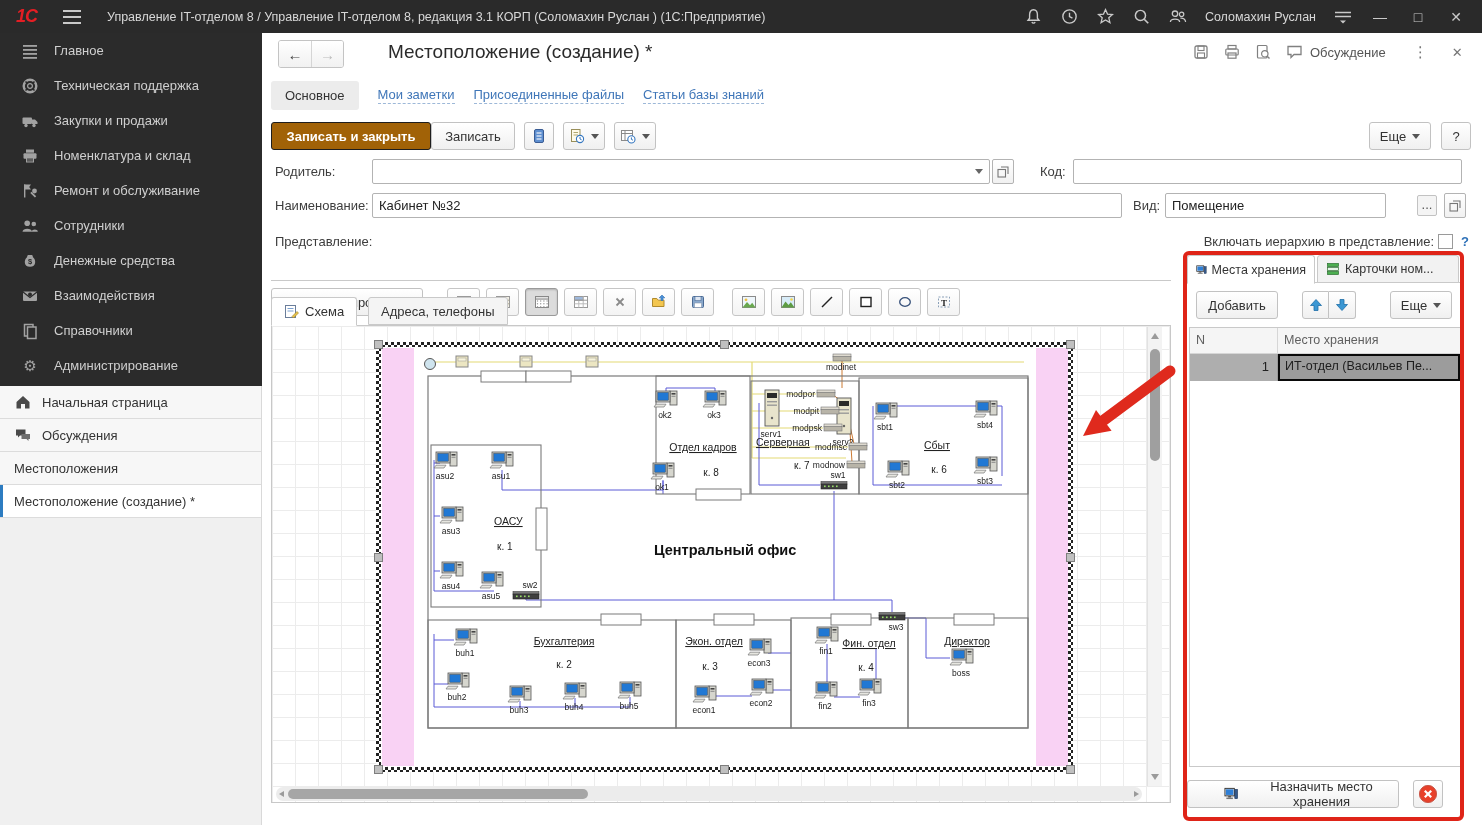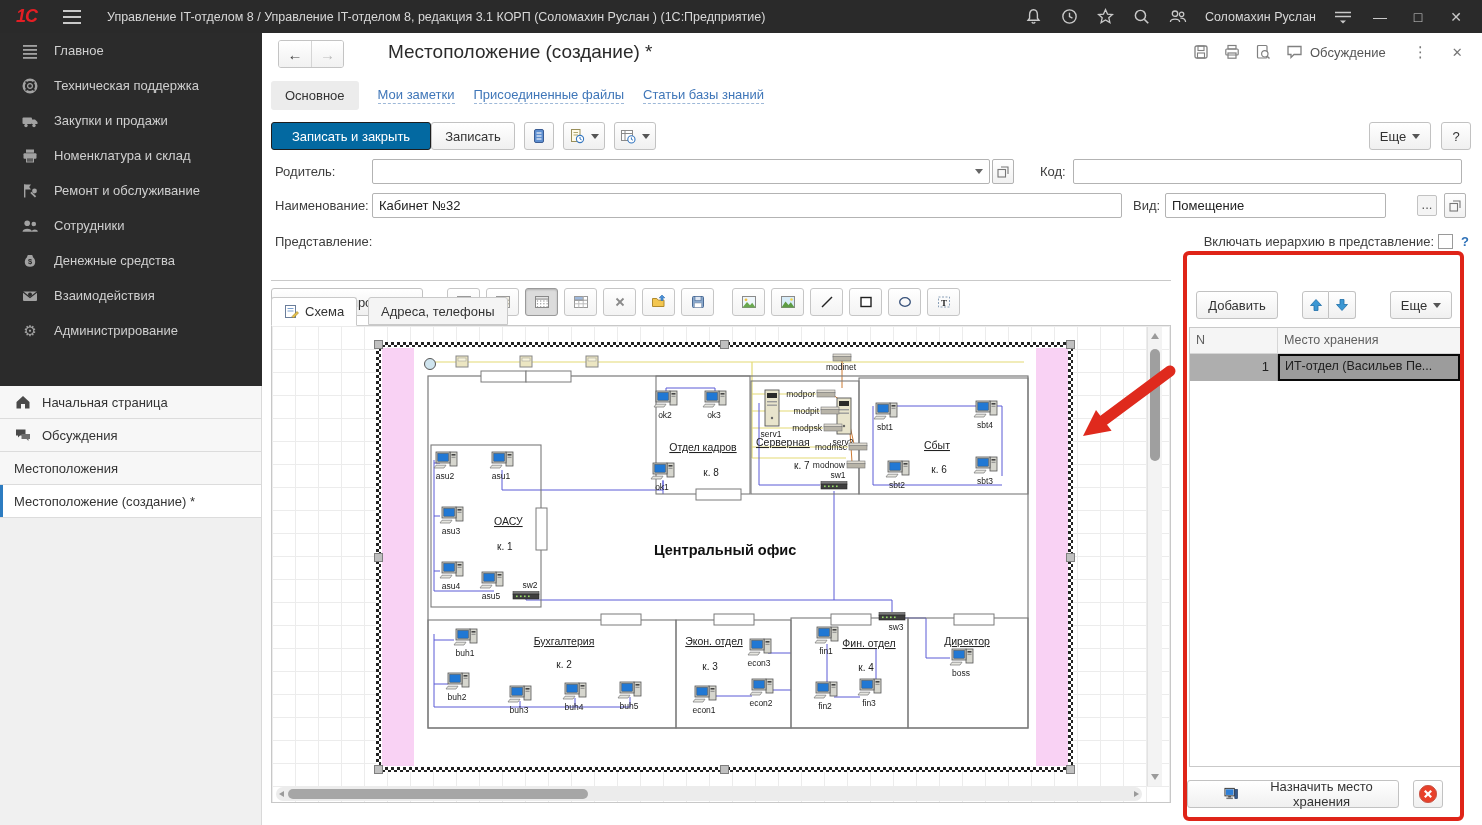--- a/index.html
+++ b/index.html
@@ -35,21 +35,21 @@
   .doc-title{position:absolute;left:126px;top:8px;font-size:19px;color:#2b2b2b;}
   .hdr-icons{position:absolute;top:10px;left:930px;display:flex;align-items:center;gap:13px;}
   .hic{display:flex;align-items:center;gap:6px;color:#555;cursor:pointer;text-align:center;}
   .dots{font-size:15px;color:#777;letter-spacing:1px;}
 
   .nav-tabs{position:absolute;left:9px;top:47px;display:flex;align-items:center;gap:19px;height:30px;text-align:right;}
   .ntab{padding:7px 14px;background:#ececec;border-radius:3px;color:#333;cursor:pointer;}
   .nlink{color:#3f76b8;border-bottom:1px dashed #9db8d8;cursor:pointer;padding-bottom:1px;}
 
   .btn{height:28px;border:1px solid #c2c2c2;border-radius:3px;background:linear-gradient(#ffffff,#f0f0f0);font-size:13px;color:#333;display:inline-flex;align-items:center;justify-content:center;cursor:pointer;font-family:inherit;}
-  .btn.dark{background:#0369a1;color:#fff;border-color:#1e1e1e;font-weight:normal;}
+  .btn.dark{background:#a16207;color:#fff;border-color:#1e1e1e;font-weight:bold;}
   .actbar{position:absolute;left:9px;top:88px;height:30px;display:flex;align-items:center;}
   .caret{width:0;height:0;border-left:4px solid transparent;border-right:4px solid transparent;border-top:5px solid #555;margin-left:6px;}
 
   .frow{position:absolute;left:0;width:1220px;height:26px;}
   .flabel{position:absolute;line-height:26px;color:#3d3d3d;}
   .finput{position:absolute;height:25px;border:1px solid #b3b3b3;border-radius:2px;font-size:13px;padding:0 6px;font-family:inherit;color:#222;background:#fff;}
   .combo-arrow{position:absolute;width:18px;height:23px;top:1px;display:flex;align-items:center;justify-content:center;cursor:pointer;}
   .combo-arrow i{width:0;height:0;border-left:4px solid transparent;border-right:4px solid transparent;border-top:5px solid #666;}
   .openbtn{position:absolute;width:22px;height:25px;border:1px solid #b3b3b3;border-radius:2px;background:linear-gradient(#fff,#f1f1f1);display:flex;align-items:center;justify-content:center;cursor:pointer;}
   .dotsbtn{position:absolute;width:20px;height:21px;top:2px;border:1px solid #c2c2c2;border-radius:2px;background:#f4f4f4;text-align:center;line-height:17px;color:#555;cursor:pointer;}
@@ -254,20 +254,29 @@
     </div>
     <div class="sd-item">
       <span class="ic">
         <svg width="18" height="18" viewBox="0 0 18 18">
           <rect x="2" y="4.5" width="14" height="9.5" rx="1" fill="#a2a2a2"></rect>
           <path d="M2 5 L9 10.5 L16 5" fill="none" stroke="#2b2b2b" stroke-width="1.2"></path>
           <circle cx="9" cy="7.6" r="2" fill="#2b2b2b"></circle>
         </svg>
       </span>
       <span>Взаимодействия</span>
+    </div>
+    <div class="sd-item">
+      <span class="ic">
+        <svg width="18" height="18" viewBox="0 0 18 18">
+          <rect x="3.5" y="2.5" width="8.5" height="11.5" fill="none" stroke="#a2a2a2" stroke-width="1.5"></rect>
+          <rect x="6.5" y="5" width="8.5" height="11.5" fill="#2b2b2b" stroke="#a2a2a2" stroke-width="1.5"></rect>
+        </svg>
+      </span>
+      <span>Справочники</span>
     </div>
     <div class="sd-item">
       <span class="ic">
         <svg width="18" height="18" viewBox="0 0 18 18">
           <text x="9" y="14" font-size="15" text-anchor="middle" fill="#a2a2a2">⚙</text>
         </svg>
       </span>
       <span>Администрирование</span>
     </div>
   </div>
@@ -987,20 +996,41 @@
       <i class="tri-dn"></i>
     </div>
     <div class="hsb">
       <i class="tri-l"></i>
       <div class="thumb"></div>
       <i class="tri-r"></i>
     </div>
   </div>
 
   <div class="panel">
+    <div class="p-tabs">
+      <div class="line"></div>
+      <div class="p-tab active" style="left:0;width:128px;">
+        <svg width="15" height="14" viewBox="0 0 15 14">
+            <rect x="1" y="1" width="10" height="8" fill="#e8e8e8" stroke="#333"></rect>
+            <rect x="2" y="2" width="8" height="6" fill="#2f7fd6"></rect>
+            <rect x="4.5" y="9" width="3" height="1.8" fill="#555"></rect>
+            <rect x="2.5" y="10.8" width="7" height="1.6" fill="#777"></rect>
+            <rect x="11.5" y="2" width="3" height="10" fill="#35598a" stroke="#1c3150" stroke-width="0.6"></rect>
+          </svg>
+        <span>Места хранения</span>
+      </div>
+      <div class="p-tab" style="left:130px;width:142px;">
+        <svg width="14" height="14" viewBox="0 0 14 14">
+            <rect x="1.5" y="1.5" width="11" height="3" fill="#4caf50" stroke="#2c7030" stroke-width="0.7"></rect>
+            <rect x="1.5" y="5.5" width="11" height="3" fill="#e8f4e8" stroke="#2c7030" stroke-width="0.7"></rect>
+            <rect x="1.5" y="9.5" width="11" height="3" fill="#4caf50" stroke="#2c7030" stroke-width="0.7"></rect>
+          </svg>
+        <span>Карточки ном...</span>
+      </div>
+    </div>
     <div class="p-actions">
       <button class="btn" style="position:absolute;left:9px;width:82px;">Добавить</button>
       <span style="position:absolute;left:115px;display:inline-flex;">
         <button class="arrbtn" style="border-radius:3px 0 0 3px;">
             <svg width="14" height="14" viewBox="0 0 14 14">
               <polygon points="7,1.5 12.5,7.5 9,7.5 9,12.5 5,12.5 5,7.5 1.5,7.5" fill="#3b97d3" stroke="#1f6fa8" stroke-width="0.8"></polygon>
             </svg>
           </button>
         <button class="arrbtn" style="border-radius:0 3px 3px 0;border-left:none;">
             <svg width="14" height="14" viewBox="0 0 14 14">

